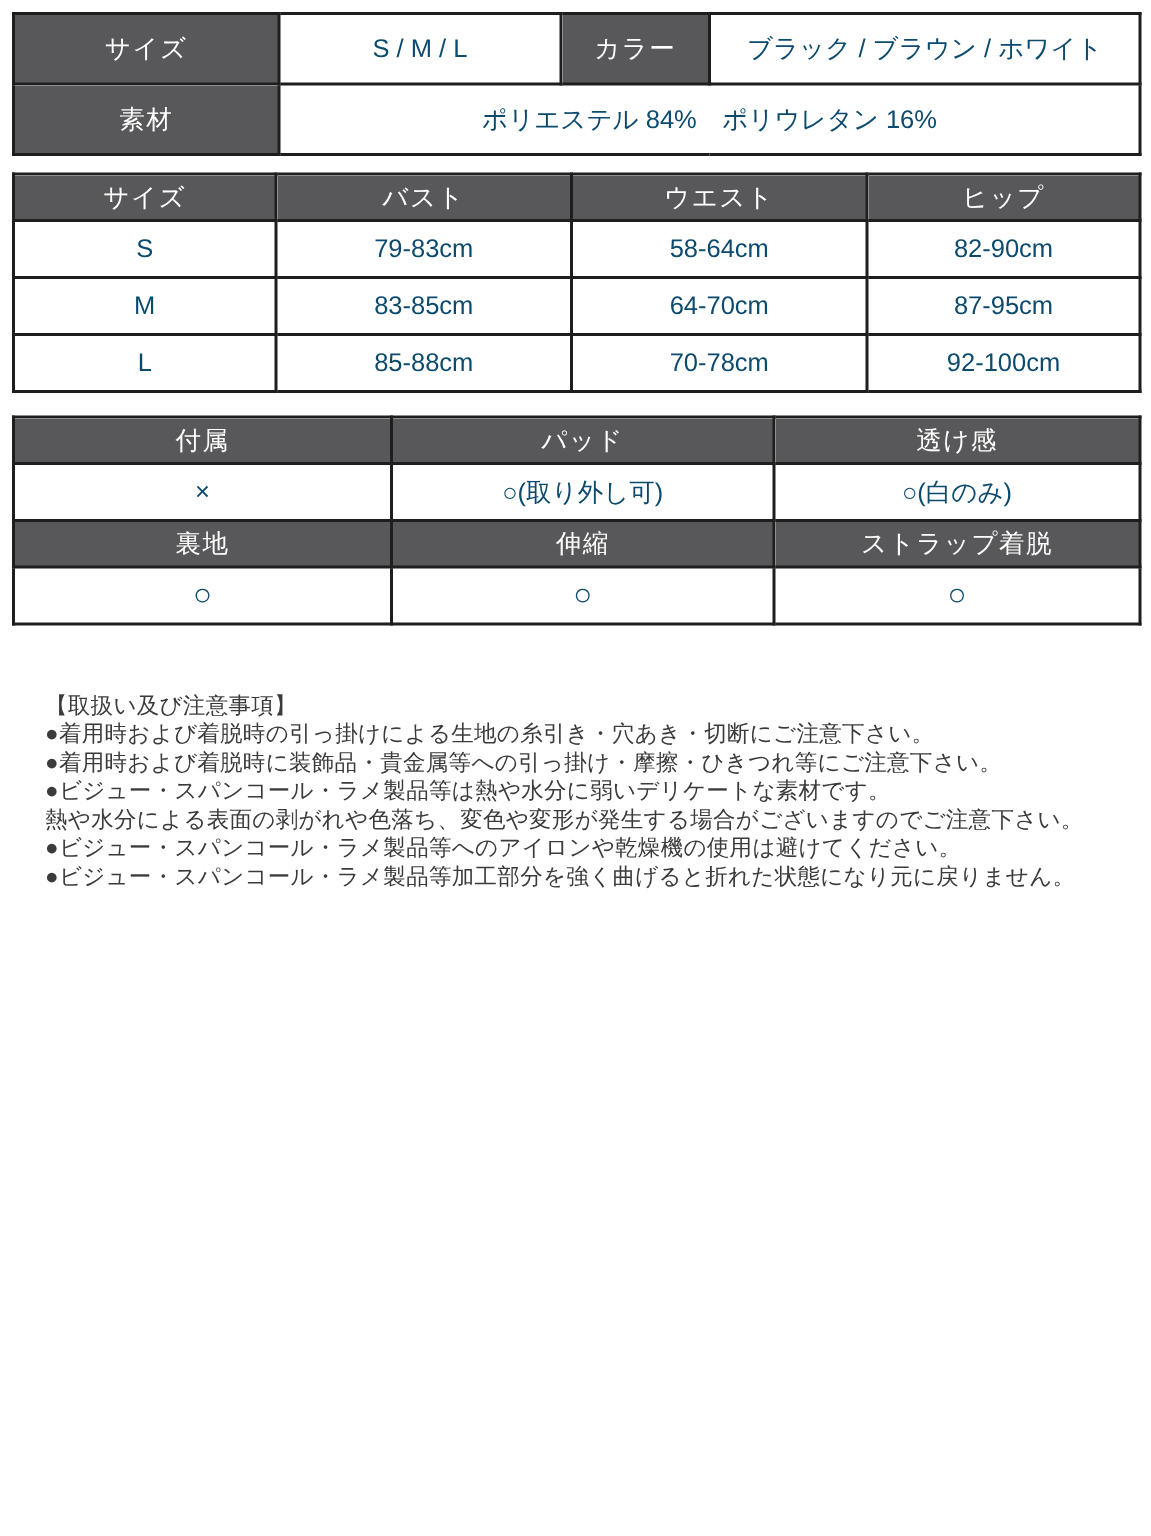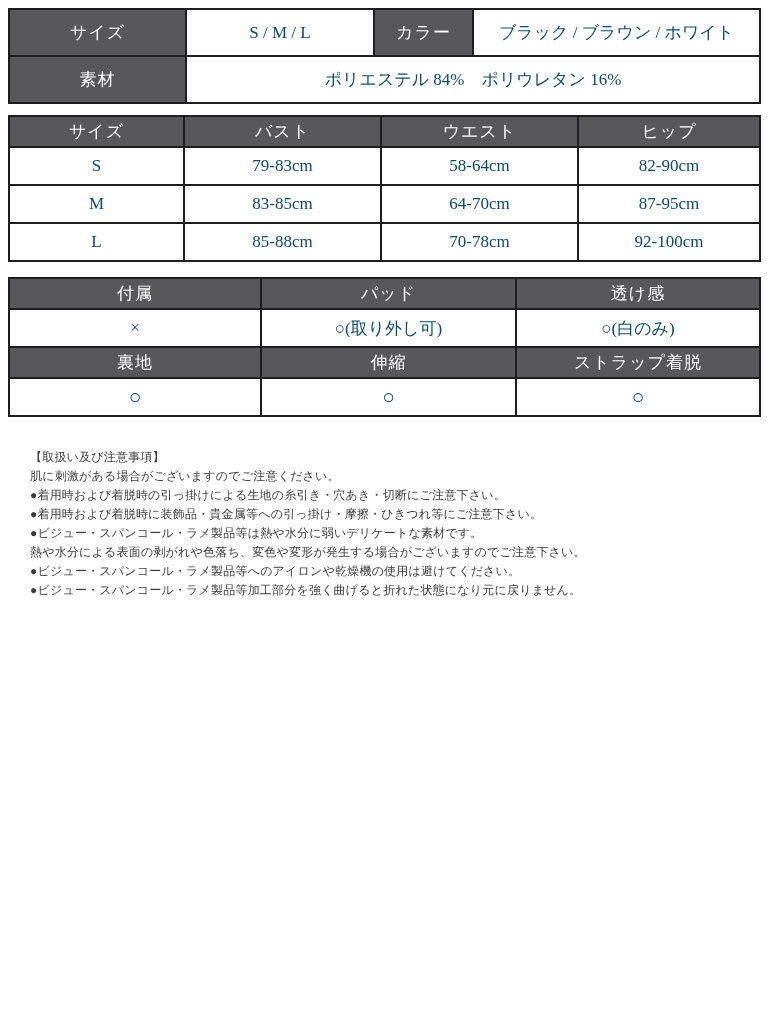--- a/index.html
+++ b/index.html
@@ -5,21 +5,21 @@
   html, body {
     margin: 0;
     padding: 0;
     background: #ffffff;
   }
   .sheet {
     position: relative;
     width: 767px;
     height: 1024px;
     background: #ffffff;
-    font-family: Liberation Serif, serif;
+    font-family: Liberation Sans, sans-serif;
     color: #3c3c3e;
     overflow: hidden;
   }
   table {
     border-collapse: collapse;
     table-layout: fixed;
   }
   td {
     border: 2px solid #1e1e1e;
     text-align: center;
@@ -59,23 +59,23 @@
     top: 277px;
     width: 751px;
   }
   .feat-table td.h { height: 29px; margin-left: 28px; }
   .feat-table td.d { height: 36px; }
   .circle-big { font-size: 21px; }
   
   .notice {
     position: absolute;
     left: 30px;
-    top: 448px;
+    top: 461px;
     width: 720px;
-    font-size: 12px;
+    font-size: 15px;
     line-height: 19px;
     color: #3b3b3d;
     letter-spacing: 0.2px;
   }
   .notice div { white-space: nowrap; }
 </style>
 </head>
 <body>
 
 <div class="sheet">
@@ -161,21 +161,20 @@
     <tr>
       <td class="d circle-big">○</td>
       <td class="d circle-big">○</td>
       <td class="d circle-big">○</td>
     </tr>
   </tbody>
     </table>
 
   <div class="notice">
     <div>【取扱い及び注意事項】</div>
-    <div>肌に刺激がある場合がございますのでご注意ください。</div>
     <div>●着用時および着脱時の引っ掛けによる生地の糸引き・穴あき・切断にご注意下さい。</div>
     <div>●着用時および着脱時に装飾品・貴金属等への引っ掛け・摩擦・ひきつれ等にご注意下さい。</div>
     <div>●ビジュー・スパンコール・ラメ製品等は熱や水分に弱いデリケートな素材です。</div>
     <div>熱や水分による表面の剥がれや色落ち、変色や変形が発生する場合がございますのでご注意下さい。</div>
     <div>●ビジュー・スパンコール・ラメ製品等へのアイロンや乾燥機の使用は避けてください。</div>
     <div>●ビジュー・スパンコール・ラメ製品等加工部分を強く曲げると折れた状態になり元に戻りません。</div>
   </div>
 
 </div>
 

